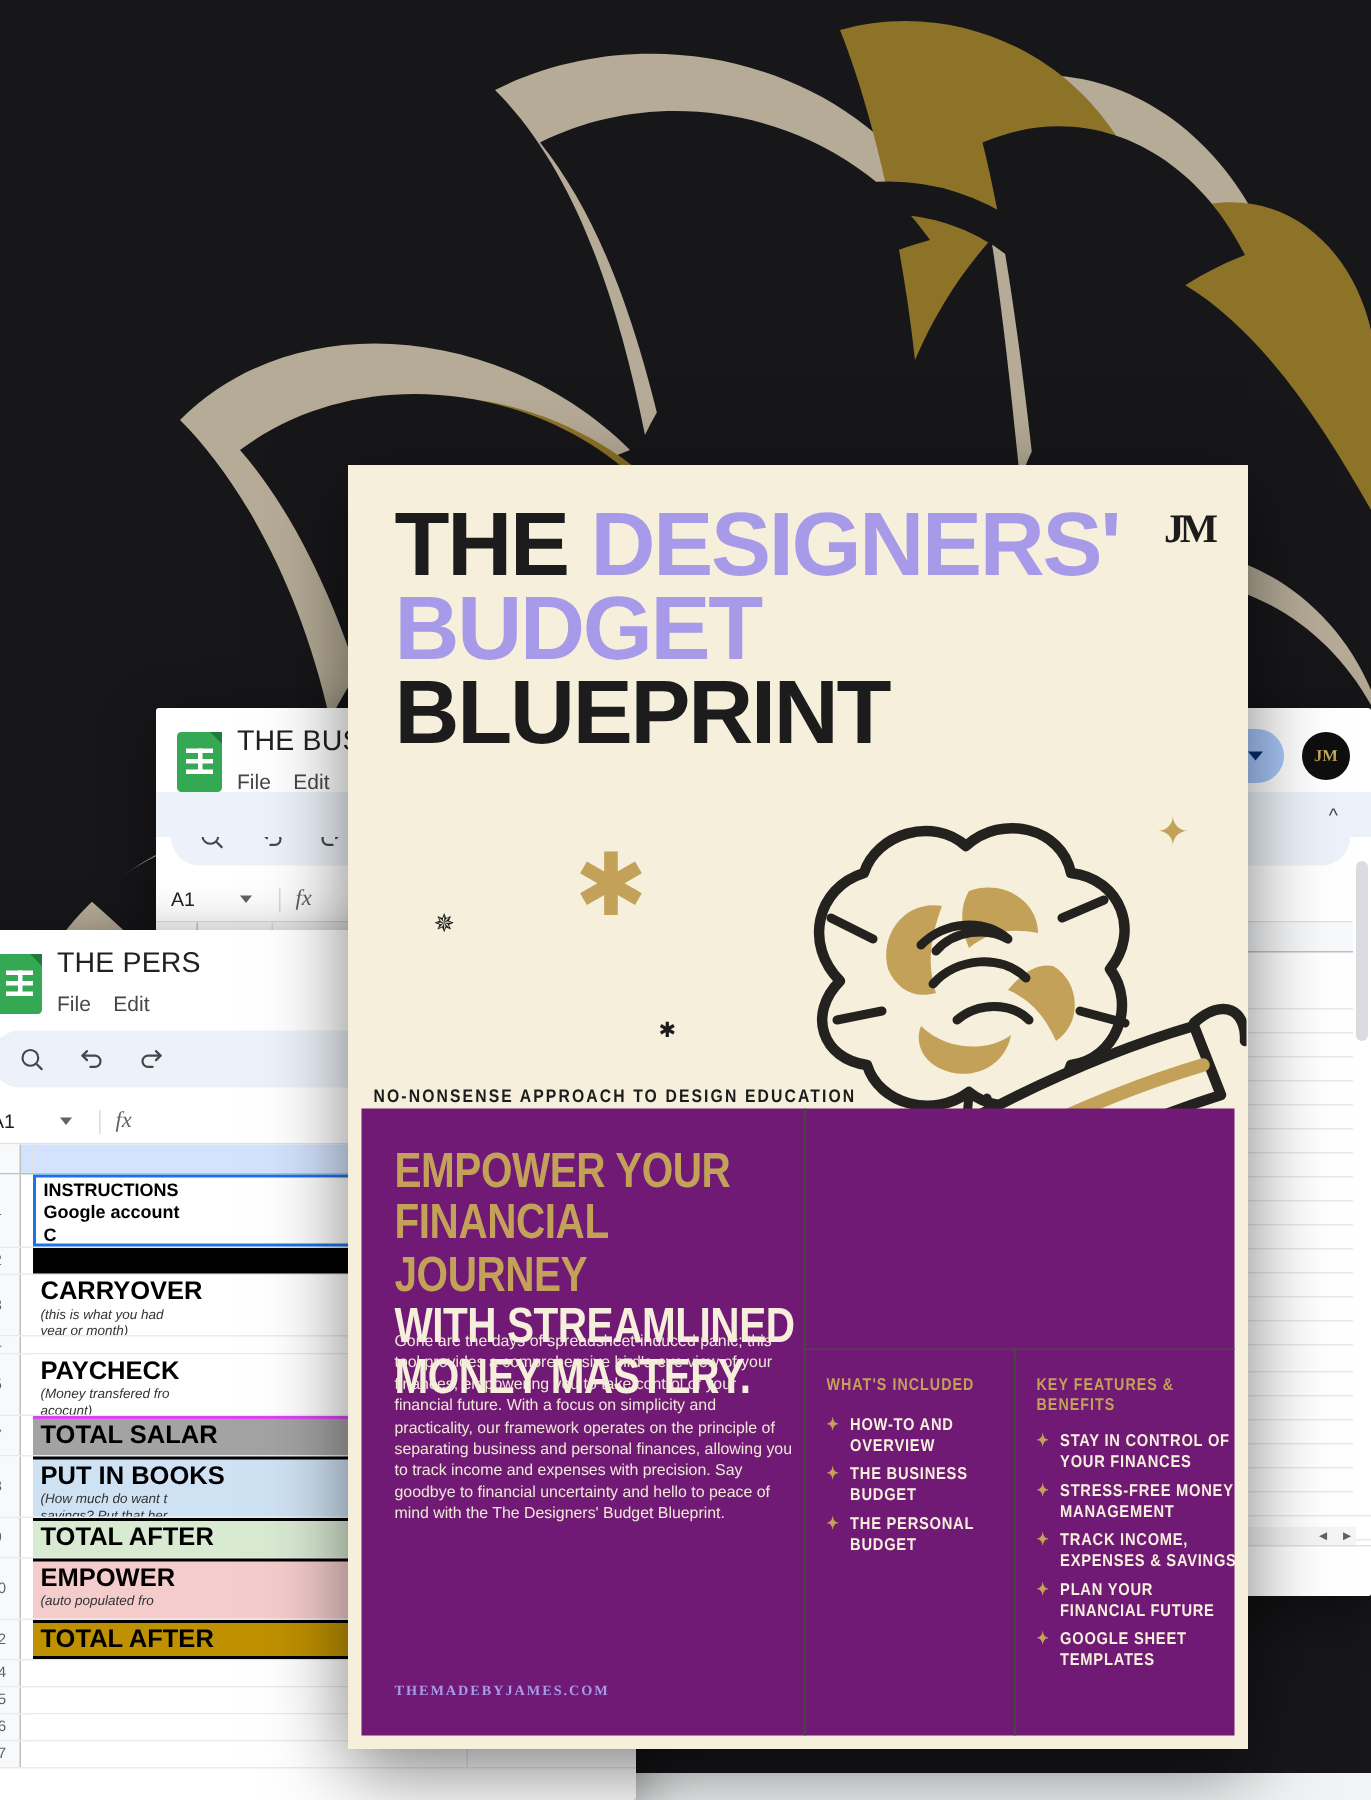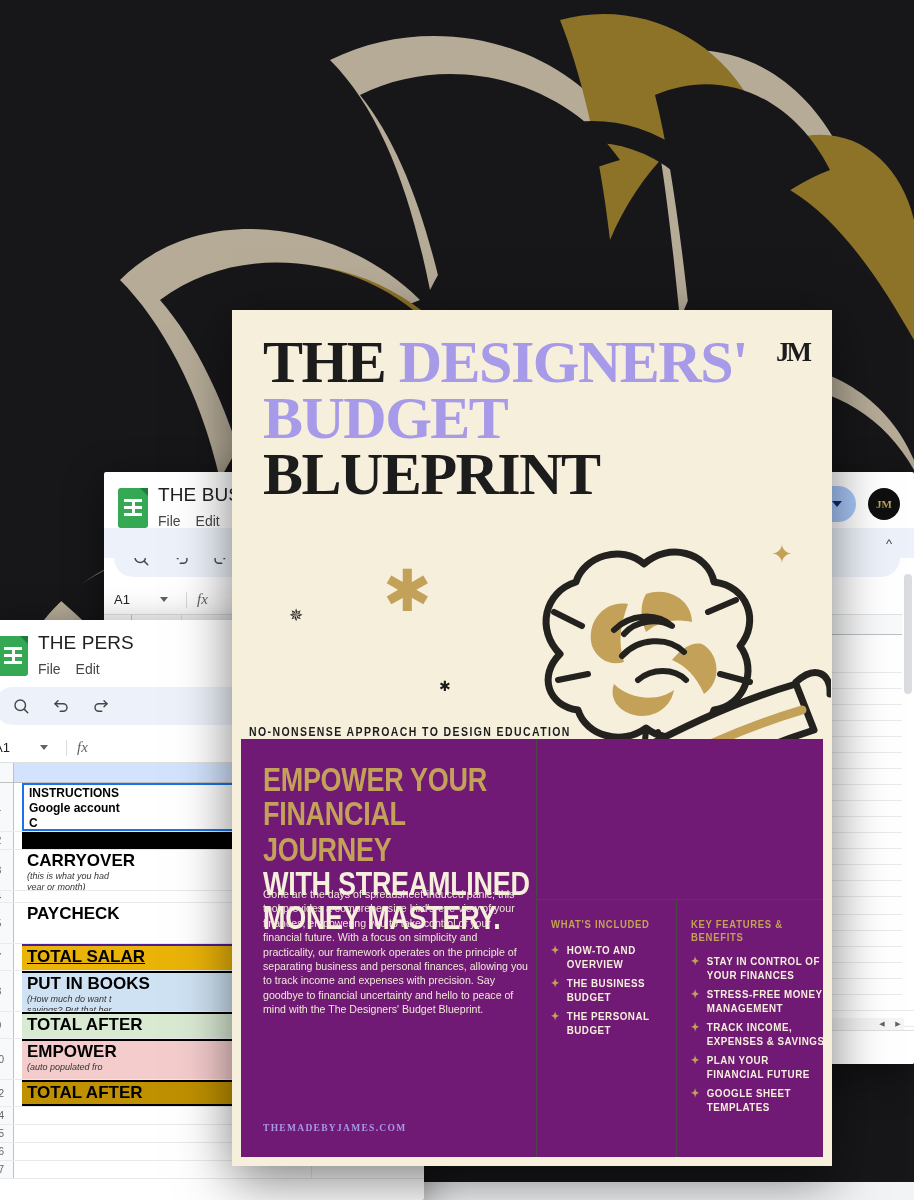--- a/index.html
+++ b/index.html
@@ -133,21 +133,21 @@
             justify-content:center; font-size:7px; color:#5f6368; background:#f5f5f5; }
 
   
   .poster {
     position:absolute; left:232px; top:310px; width:600px; height:856px;
     background:#f6efdc; z-index:6;
     box-shadow:0 14px 50px rgba(0,0,0,.5);
   }
   .poster-inner { position:absolute; inset:9px; }
   .ptitle { position:absolute; left:22px; top:16px; right:70px;
-            font-family:Liberation Serif, serif; font-weight:bold;
+            font-family:Liberation Sans, sans-serif; font-weight:bold;
             font-size:60px; line-height:.93; letter-spacing:-1.5px;
             color:#1c1c1c; }
   .ptitle .pur { color:#a79ae8; }
   .jm-logo { position:absolute; right:14px; top:18px; width:34px; height:30px;
              font-family:"Liberation Serif",serif; font-weight:bold; font-size:27px;
              color:#1c1c1c; letter-spacing:-3px; line-height:30px; text-align:right; }
 
   .deco { position:absolute; color:#1c1c1c; line-height:1; }
   .deco.gold { color:#c3a159; }
 
@@ -556,26 +556,27 @@
       </div>
       <div class="fw-row">
         <div class="fw-rh">4</div>
         <div class="fw-a"></div>
       </div>
       <div class="fw-row">
         <div class="fw-rh">5</div>
         <div class="fw-a"></div>
         <div class="fw-b cellpad" style="background:#fff;height:40px;">
           <div class="big">PAYCHECK</div>
+          <div class="note">(Money transfered fro<br>acocunt)</div>
         </div>
       </div>
       <div class="fw-row">
         <div class="fw-rh">7</div>
         <div class="fw-a"></div>
-        <div class="fw-b cellpad" style="background:#eab308;height:26px;border-top:2px solid #4c1d95;text-decoration:underline;">
+        <div class="fw-b cellpad" style="background:#a3a3a3;height:26px;border-top:2px solid #d946ef;">
           <div class="big">TOTAL SALAR</div>
         </div>
       </div>
       <div class="fw-row">
         <div class="fw-rh">8</div>
         <div class="fw-a"></div>
         <div class="fw-b cellpad" style="background:#cfe2f3;height:40px;border-top:2px solid #000;">
           <div class="big">PUT IN BOOKS</div>
           <div class="note">(How much do want t<br>savings? Put that her</div>
         </div>

